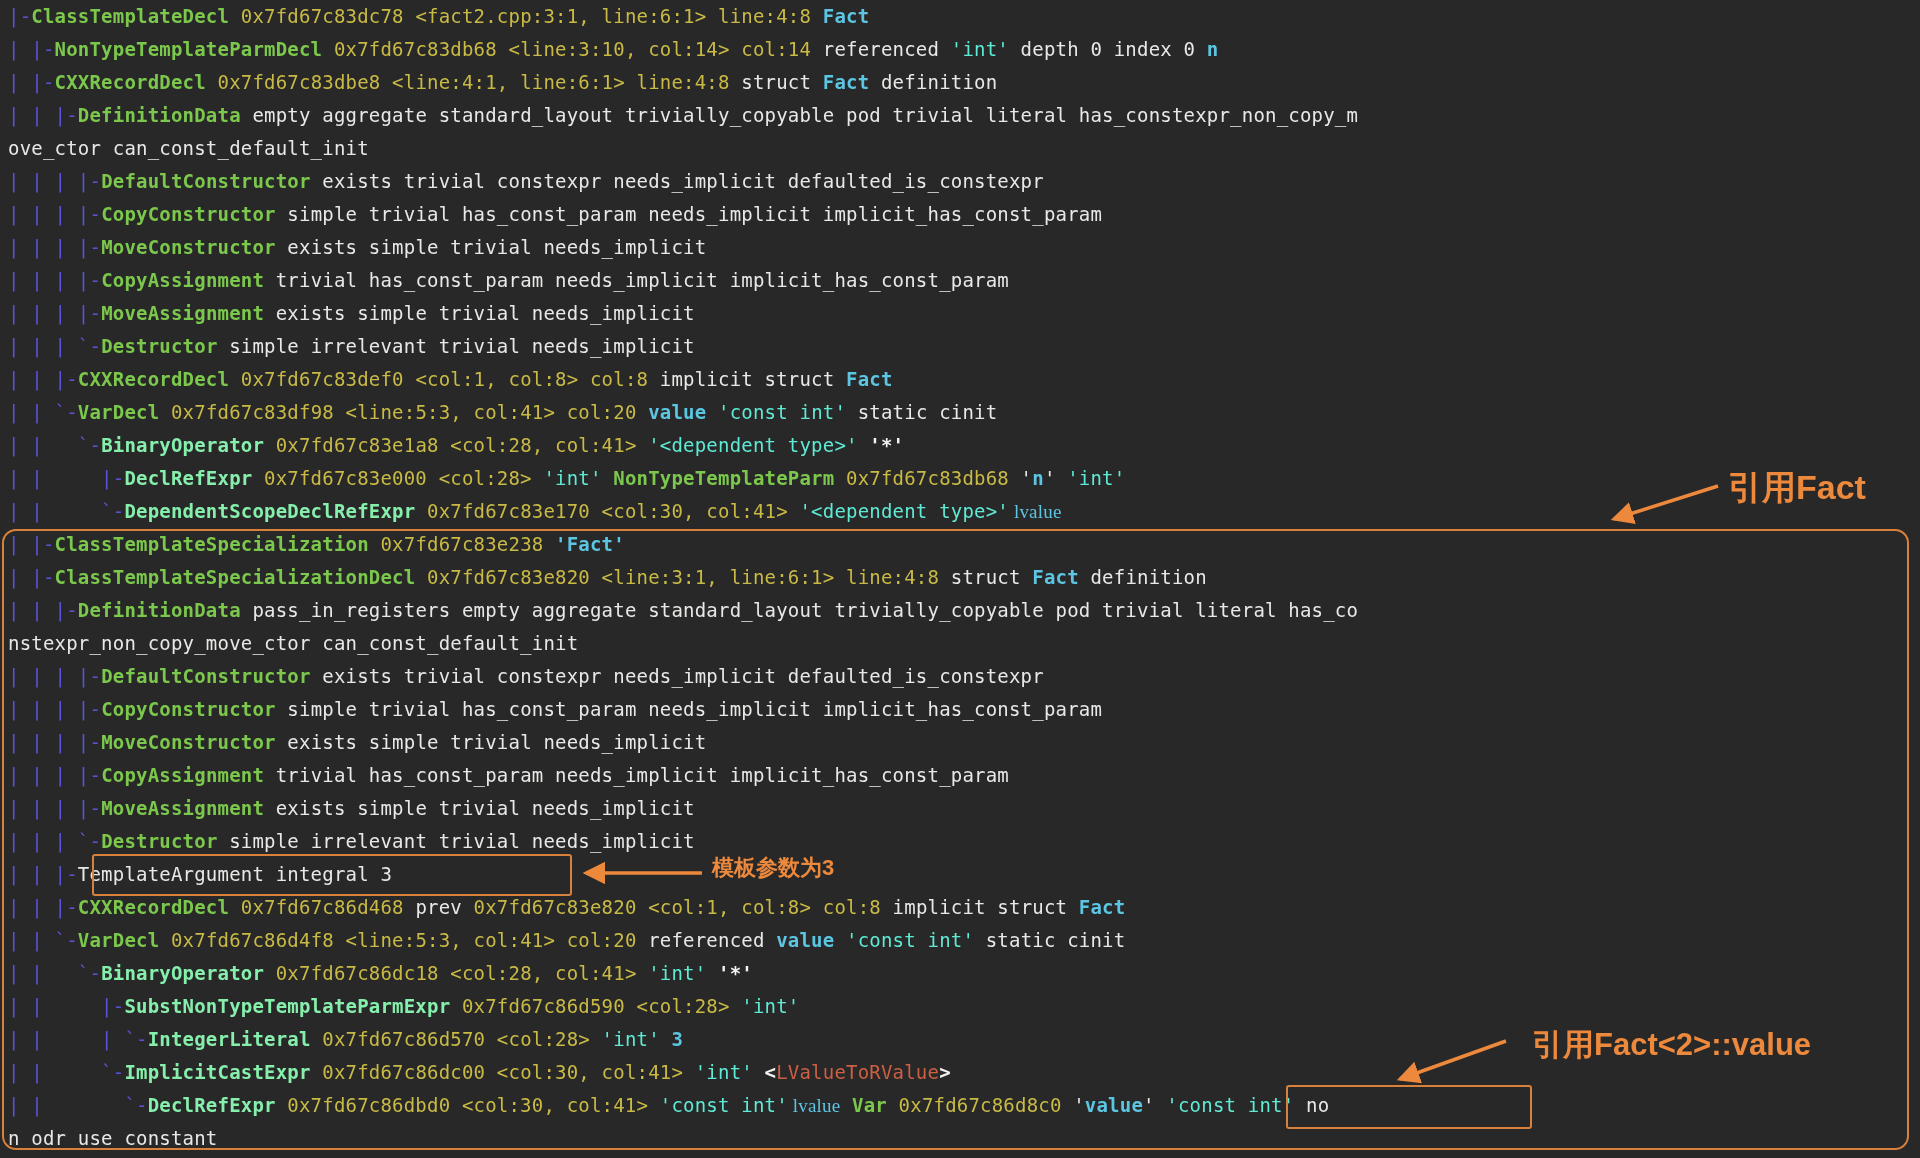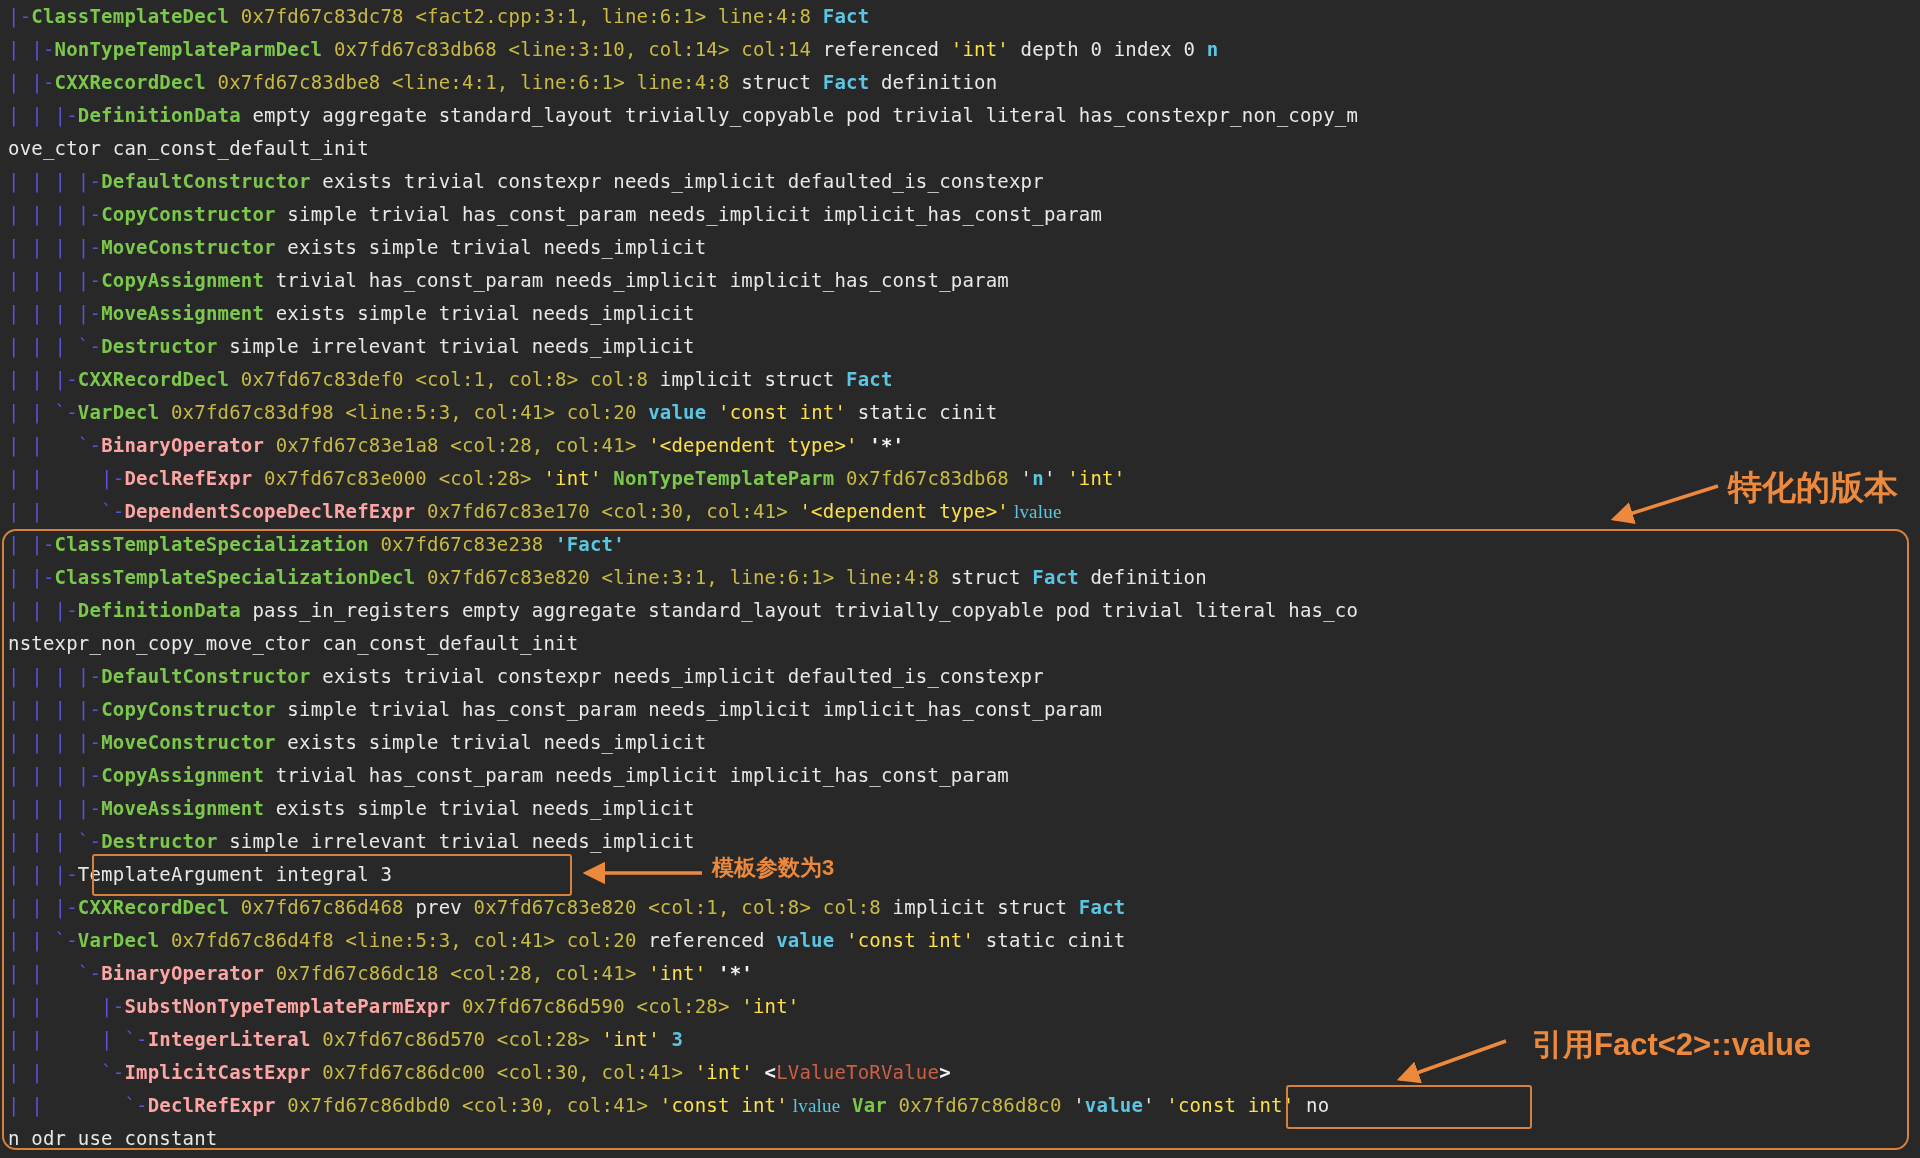--- a/index.html
+++ b/index.html
@@ -15,27 +15,27 @@
     font-family: "DejaVu Sans Mono", "Liberation Mono", monospace;
     font-size: 19px;
     line-height: 33px;
     letter-spacing: 0.2px;
     white-space: pre;
     z-index: 1;
   }
   .ln { height: 33px; }
   .seg-p  { color: #5a53d7; }                      
   .seg-g  { color: #7cc84c; font-weight: bold; }   
-  .seg-m  { color: #fca5a5; font-weight: bold; }   
+  .seg-m  { color: #86efac; font-weight: bold; }   
   .seg-y  { color: #c9ba45; }                      
   .seg-w  { color: #e8e8e6; }                      
   .seg-wb { color: #f2f2f0; font-weight: bold; }   
   .seg-c  { color: #5cc5e2; font-weight: bold; }   
   .seg-c2 { color: #5cc5e2; font-family: Liberation Serif, serif; }                      
-  .seg-t  { color: #fde047; }                      
+  .seg-t  { color: #5eead4; }                      
   .seg-r  { color: #cd5f44; font-weight: normal; }   
 
   .ann-box {
     position: absolute;
     border: 2.5px solid #d8813c;
     background: transparent;
     pointer-events: none;
     z-index: 5;
   }
   #big-box   { left: 2px;    top: 529px;  width: 1903px; height: 617px; border-radius: 14px; }
@@ -74,15 +74,15 @@
   <defs>
     <marker id="ah" viewBox="0 0 10 10" refX="8.5" refY="5" markerWidth="6.5" markerHeight="6.5" orient="auto">
       <path d="M0,0 L10,5 L0,10 z" fill="#ed893c"></path>
     </marker>
   </defs>
   <line x1="1718" y1="486" x2="1614" y2="519" stroke="#ed893c" stroke-width="3.5" marker-end="url(#ah)"></line>
   <line x1="702" y1="873" x2="586" y2="873" stroke="#ed893c" stroke-width="3.5" marker-end="url(#ah)"></line>
   <line x1="1506" y1="1041" x2="1400" y2="1079" stroke="#ed893c" stroke-width="3.5" marker-end="url(#ah)"></line>
 </svg>
 
-<div id="ann-specialization" class="ann-label">特化的版本</div>
+<div id="ann-specialization" class="ann-label">引用Fact</div>
 <div id="ann-template-arg" class="ann-label">模板参数为3</div>
 <div id="ann-ref-value" class="ann-label">引用Fact&lt;2&gt;::value</div>
 
 </body></html>

